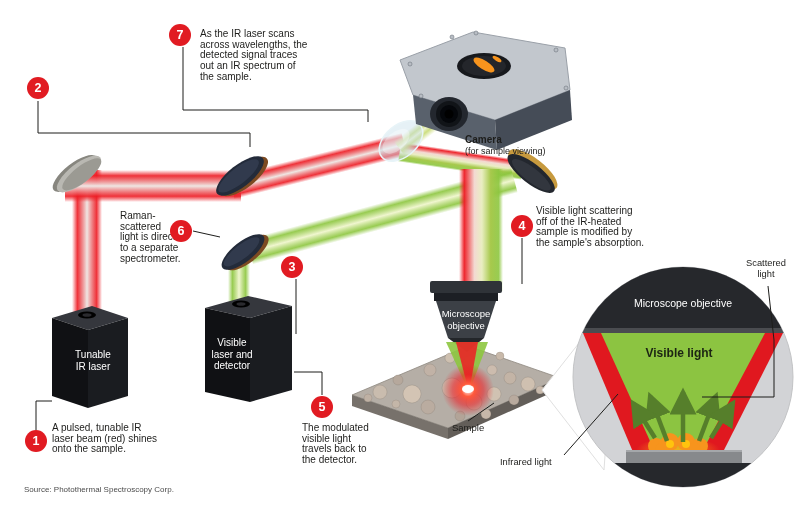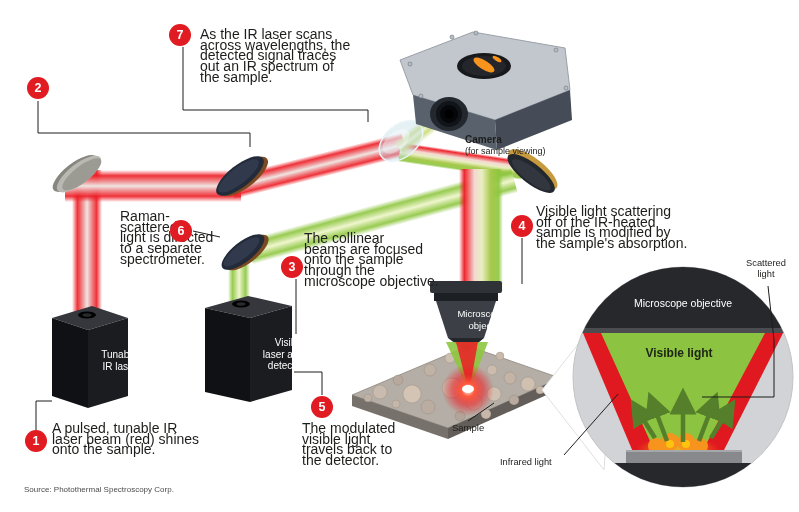--- a/index.html
+++ b/index.html
@@ -1,24 +1,24 @@
 <!DOCTYPE html>
 <html><head>
 <meta charset="utf-8">
 <style>
   html,body{margin:0;padding:0;background:#fff;}
   #fig{position:relative;width:799px;height:512px;background:#fff;overflow:hidden;
        font-family:"Liberation Sans",sans-serif;}
   #art{position:absolute;left:0;top:0;}
-  .step-text{position:absolute;font-size:14px;line-height:10.7px;color:#1d1d1b;
+  .step-text{position:absolute;font-size:10px;line-height:10.7px;color:#1d1d1b;
              white-space:pre-line;z-index:5;}
   .marker{position:absolute;width:22px;height:22px;border-radius:50%;background:#e11b22;
           color:#fff;font-weight:bold;font-size:12.5px;line-height:22px;text-align:center;
           transform:translate(-50%,-50%);z-index:6;}
-  .boxlabel{position:absolute;color:#fff;text-align:right;font-size:10px;line-height:11.5px;
+  .boxlabel{position:absolute;color:#fff;text-align:center;font-size:10px;line-height:11.5px;
             white-space:pre-line;z-index:5;}
   .plain{position:absolute;color:#1d1d1b;white-space:pre-line;z-index:5;}
   .cam-title{font-weight:bold;font-size:10px;}
   .cam-sub{font-size:9px;}
   .inset-obj{color:#fff;font-size:10.5px;text-align:center;}
   .inset-vis{font-weight:600;font-size:12px;text-align:center;color:#1c2413;}
   .credit{position:absolute;font-size:8px;color:#4c4c4c;z-index:5;}
 </style>
 </head>
 <body>
@@ -257,25 +257,20 @@
 <div class="marker" style="left:38px;top:88px">2</div>
 <div class="marker" style="left:292px;top:267px">3</div>
 <div class="marker" style="left:522px;top:226px">4</div>
 <div class="marker" style="left:322px;top:407px">5</div>
 <div class="marker" style="left:181px;top:231px">6</div>
 <div class="marker" style="left:180px;top:35px">7</div>
 
 <div class="step-text" style="left:52px;top:423px">A pulsed, tunable IR
 laser beam (red) shines
 onto the sample.</div>
-<div class="step-text" style="left:304px;top:233px">The collinear
-beams are focused
-onto the sample
-through the
-microscope objective.</div>
 <div class="step-text" style="left:302px;top:423px">The modulated
 visible light
 travels back to
 the detector.</div>
 <div class="step-text" style="left:536px;top:206px">Visible light scattering
 off of the IR-heated
 sample is modified by
 the sample's absorption.</div>
 <div class="step-text" style="left:120px;top:211px">Raman-
 scattered
@@ -283,21 +278,21 @@
 to a separate
 spectrometer.</div>
 <div class="step-text" style="left:200px;top:29px">As the IR laser scans
 across wavelengths, the
 detected signal traces
 out an IR spectrum of
 the sample.</div>
 
 <div class="boxlabel" style="left:49px;top:349px;width:88px">Tunable
 IR laser</div>
-<div class="boxlabel" style="left:216px;top:337px;width:88px">Visible
+<div class="boxlabel" style="left:188px;top:337px;width:88px">Visible
 laser and
 detector</div>
 <div class="boxlabel" style="left:426px;top:308px;width:80px;font-size:9.5px">Microscope
 objective</div>
 
 <div class="plain cam-title" style="left:465px;top:134px;width:124px">Camera</div>
 <div class="plain cam-sub" style="left:465px;top:146px;width:124px">(for sample viewing)</div>
 
 <div class="plain" style="left:452px;top:422px;font-size:9.5px">Sample</div>
 <div class="plain" style="left:736px;top:258px;width:60px;text-align:center;font-size:9.3px;line-height:11px">Scattered

